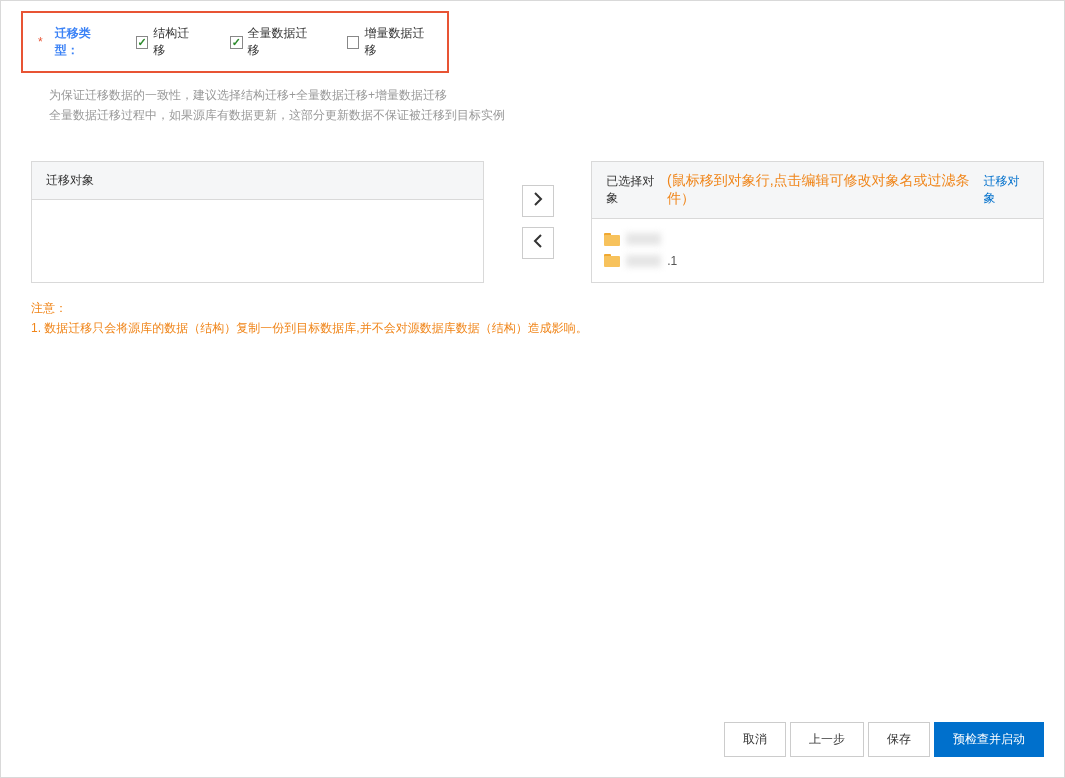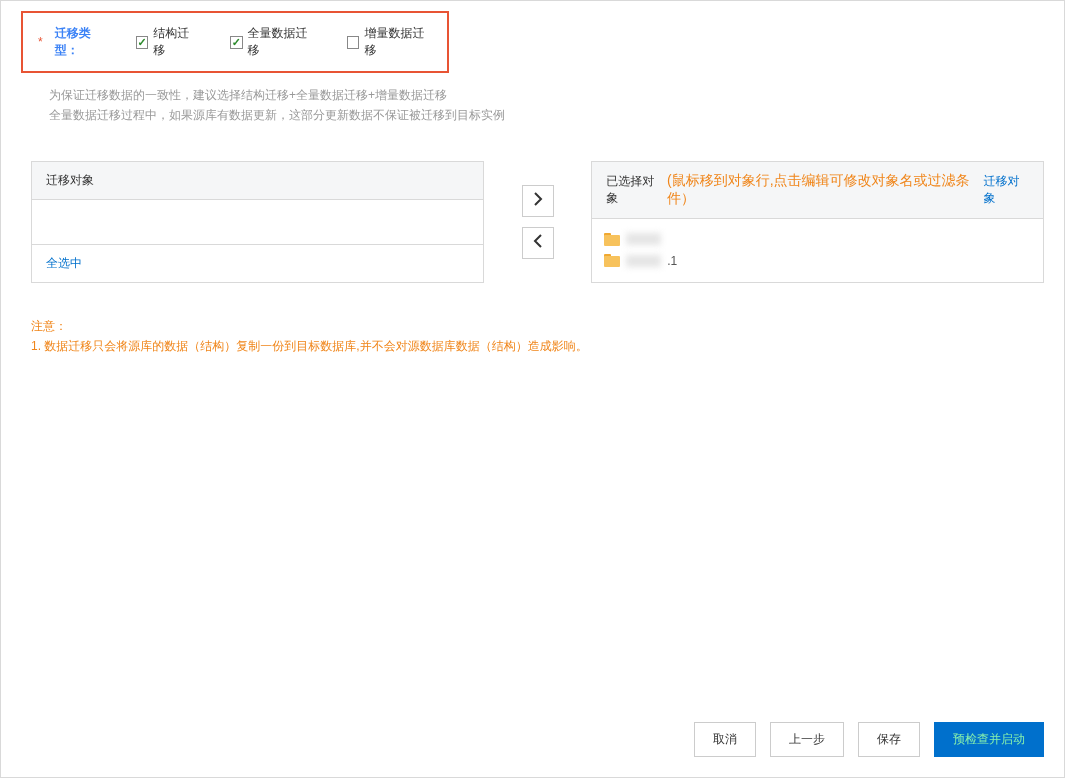--- a/index.html
+++ b/index.html
@@ -177,46 +177,46 @@
       color: #999;
       background: #e5e5e5;
       width: 35px;
       height: 12px;
       display: inline-block;
     }
     .item-suffix {
       color: #555;
     }
     .notice-section {
-      margin-top: 33px;
+      margin-top: 15px;
       margin-left: 10px;
       color: #f08519;
       font-size: 12px;
       line-height: 1.7;
     }
     .footer-buttons {
       position: absolute;
       bottom: 20px;
       right: 20px;
       display: flex;
-      gap: 14px;
+      gap: 4px;
     }
     .btn {
       padding: 8px 18px;
       border: 1px solid #ccc;
       background: #fff;
       color: #333;
       cursor: pointer;
       font-size: 12px;
       font-family: inherit;
     }
     .btn-primary {
       background: #0070cc;
       border-color: #0070cc;
-      color: #86efac;
+      color: #ffffff;
     }
   </style>
 </head>
 <body>
 
 <div class="container">
 
   <div class="migration-type-row">
     <span class="required-star">*</span>
     <span class="migration-type-label">迁移类型：</span>
@@ -241,23 +241,20 @@
     <div>全量数据迁移过程中，如果源库有数据更新，这部分更新数据不保证被迁移到目标实例</div>
   </div>
 
   <div class="panels-area">
 
     <div class="panel">
       <div class="panel-header">
         <span>迁移对象</span>
       </div>
       <div class="panel-body"></div>
-      <div class="panel-footer">
-        <span class="panel-footer-link">全选中</span>
-      </div>
     </div>
 
     <div class="transfer-buttons">
       <button class="transfer-btn">
         <span>
           <svg width="10" height="14" viewBox="0 0 10 14">
               <path d="M2 1 L8 7 L2 13" stroke="#333" stroke-width="2" fill="none"></path>
             </svg>
         </span>
       </button>

